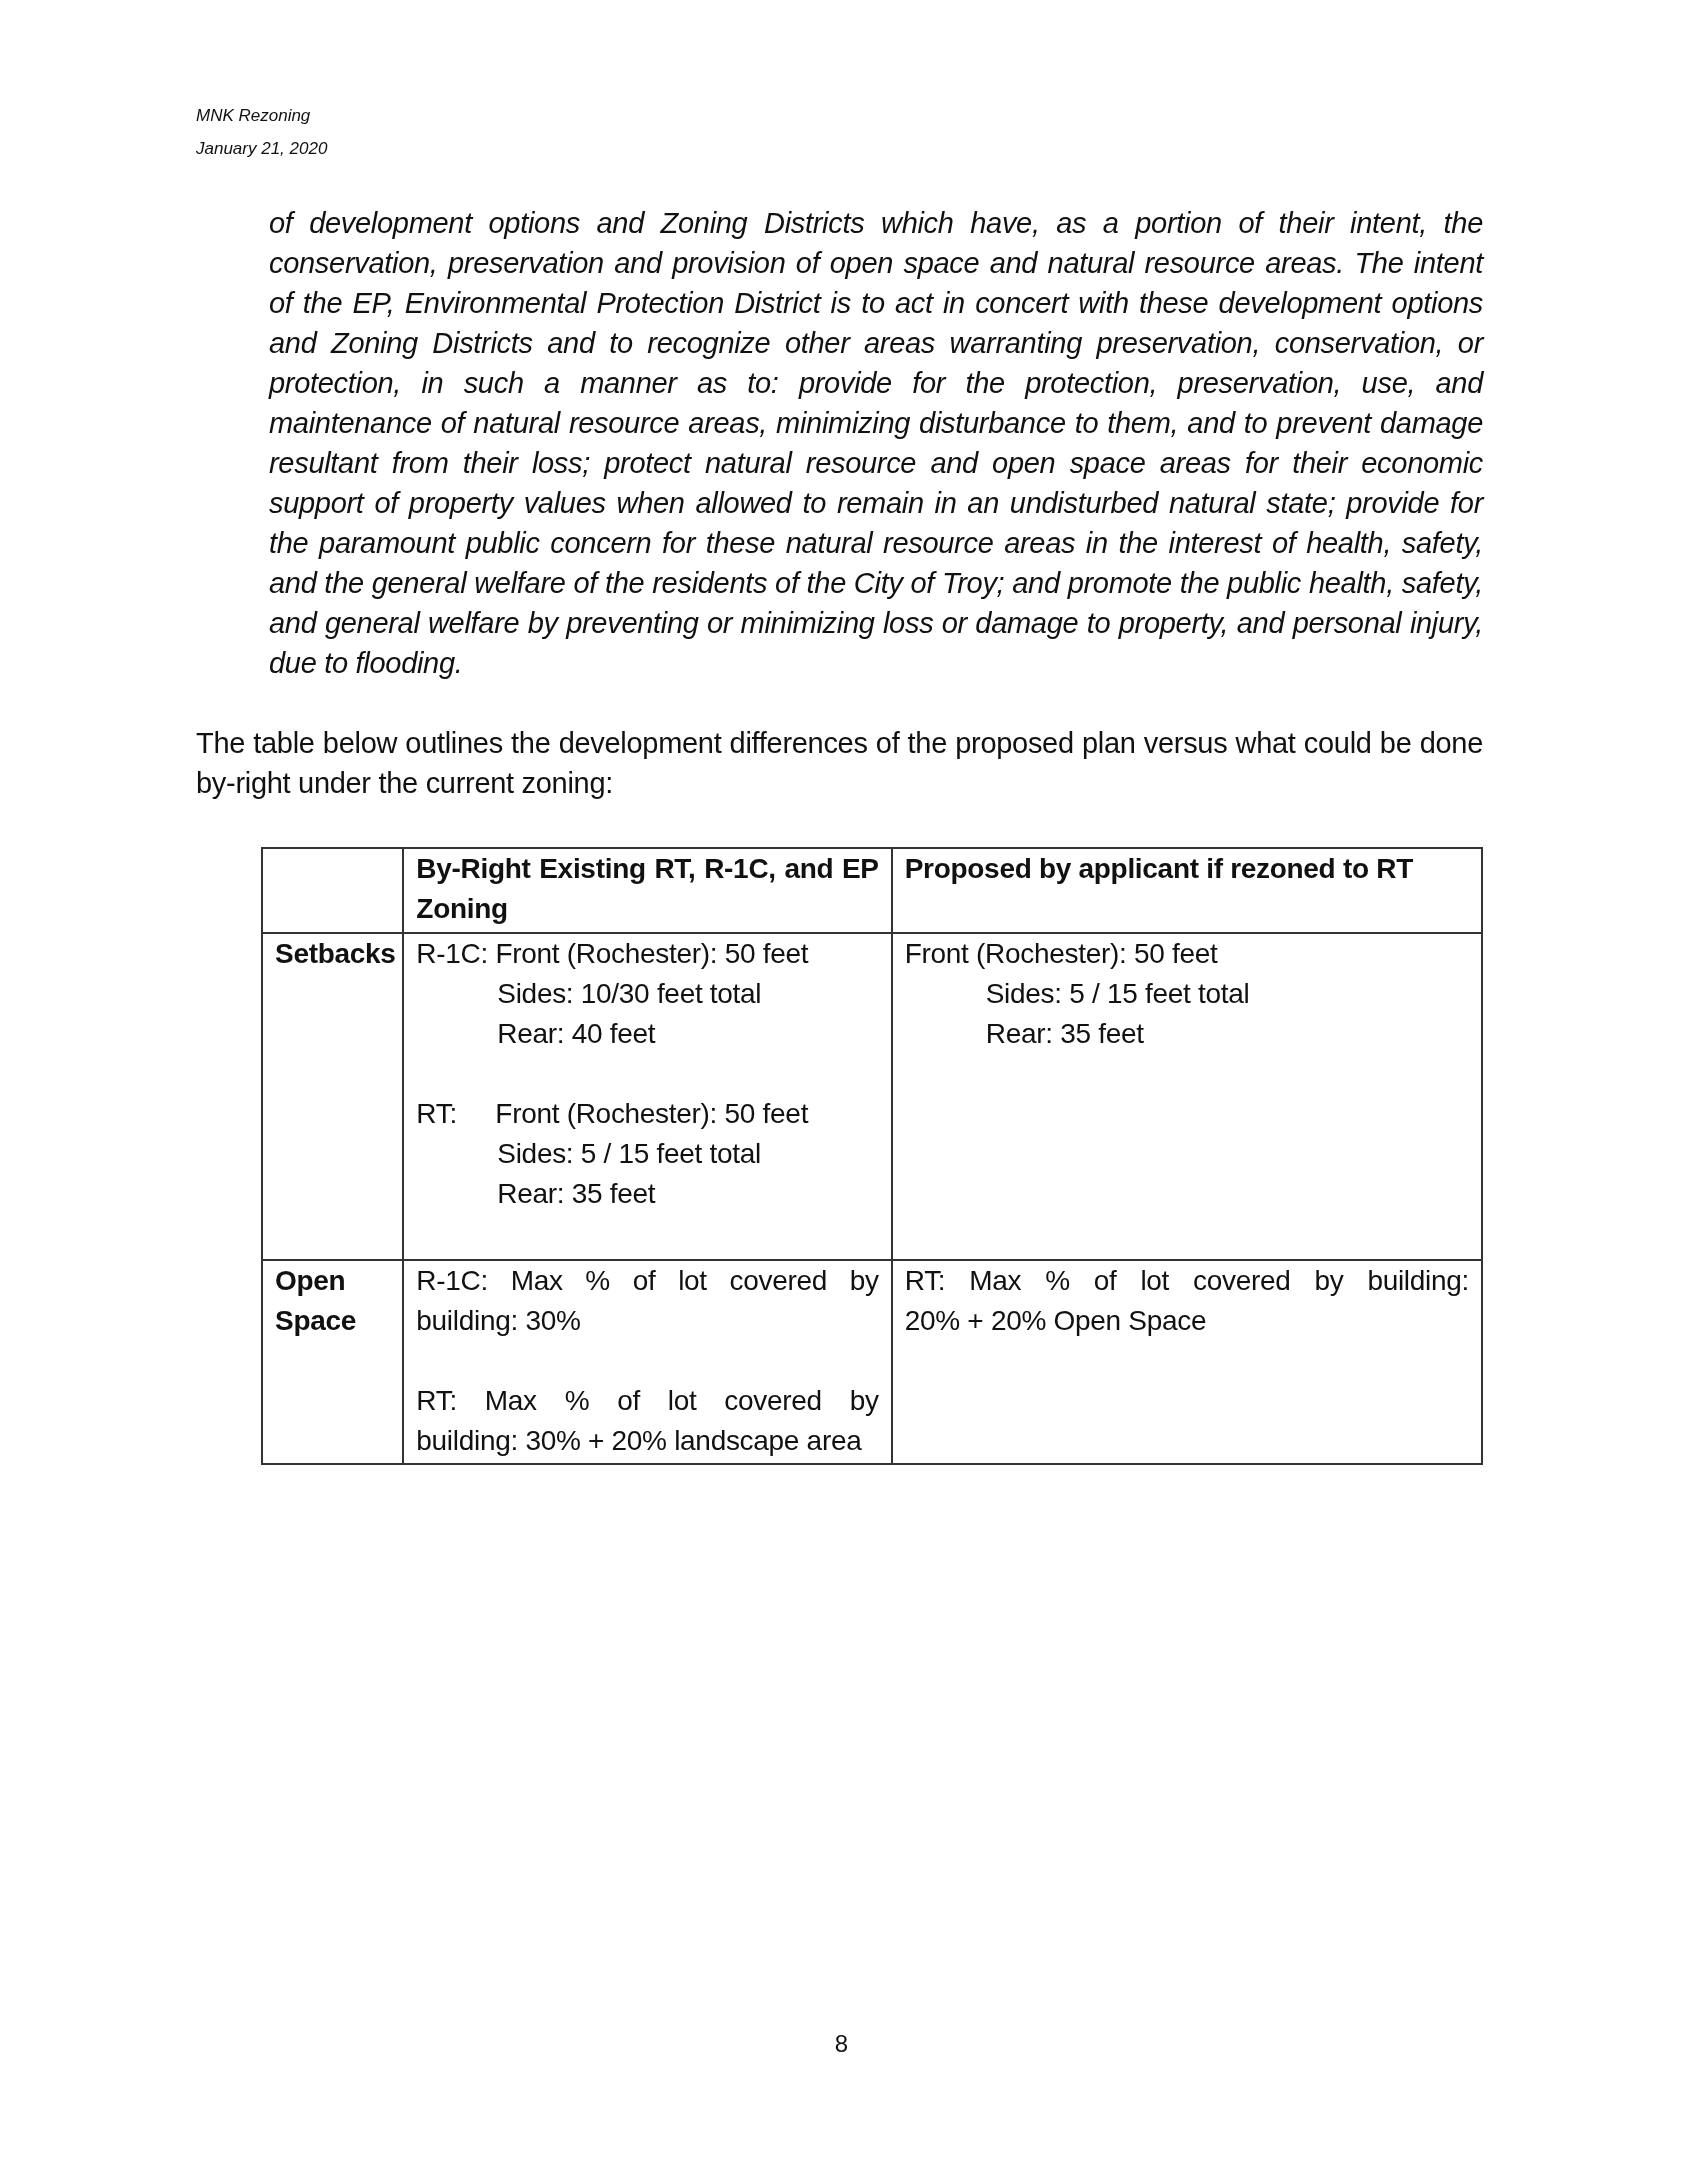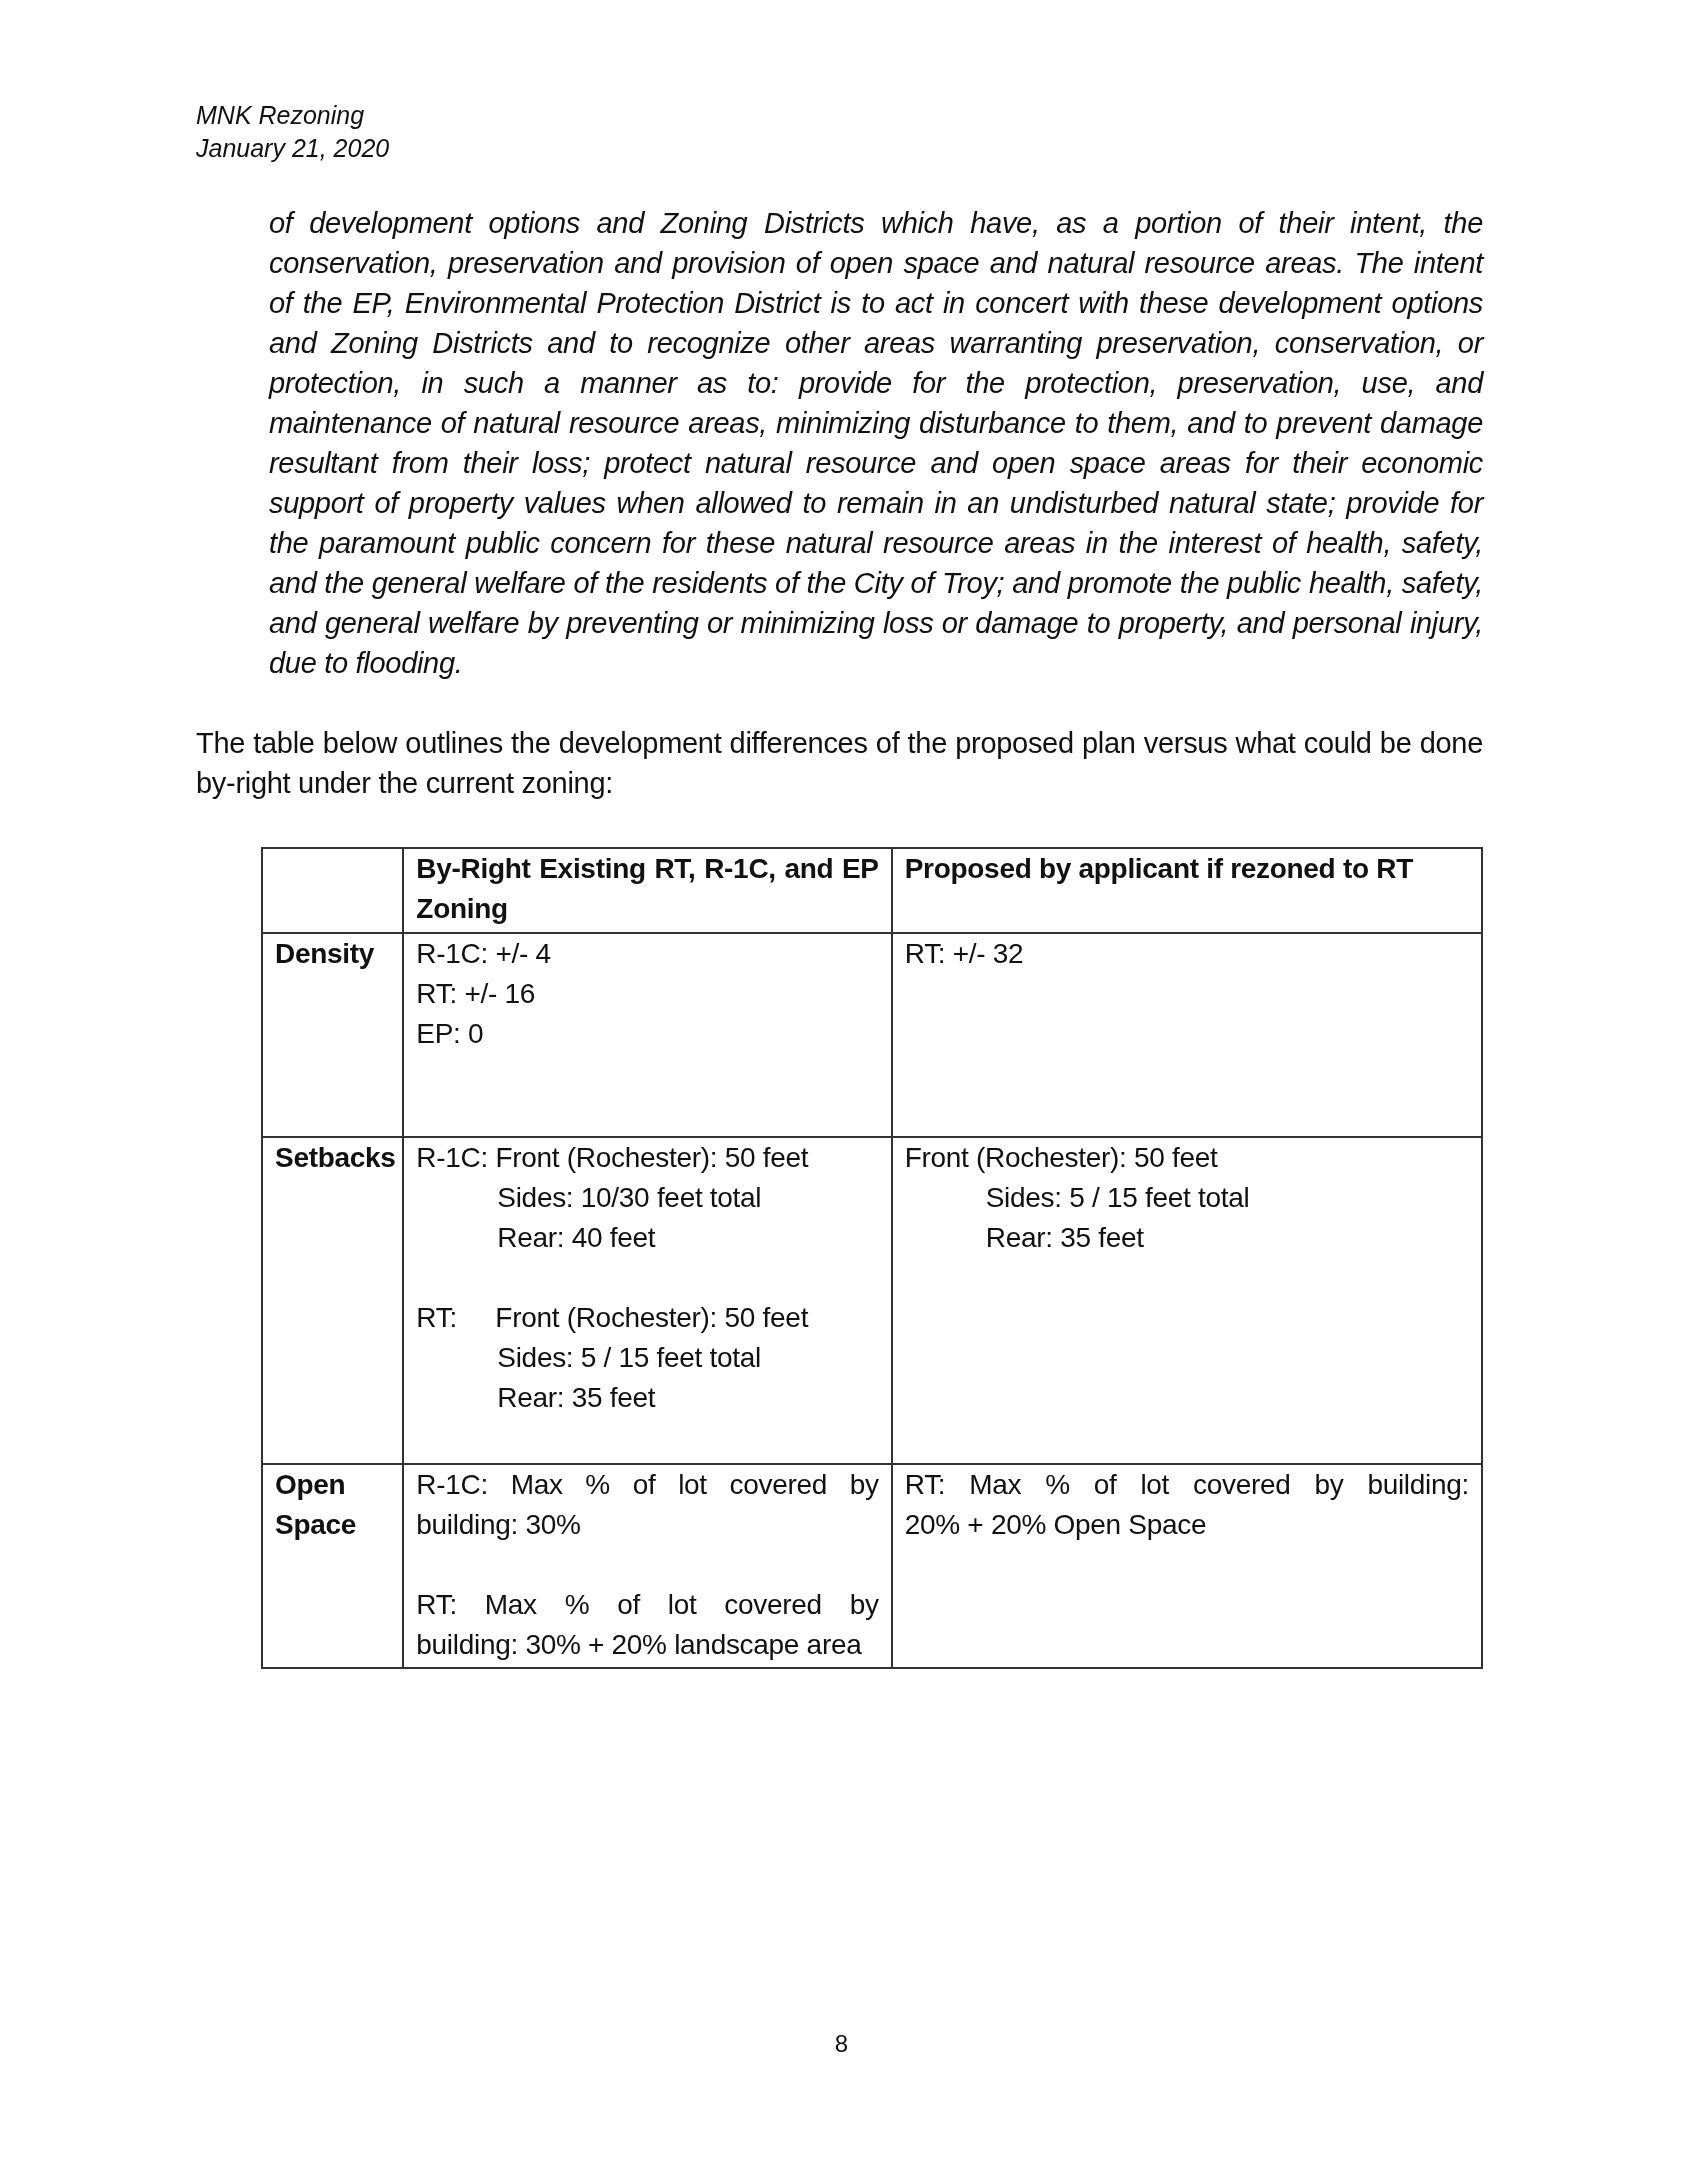--- a/index.html
+++ b/index.html
@@ -2,21 +2,21 @@
 <html><head>
 <meta charset="utf-8">
 <style>
   html, body { margin: 0; padding: 0; background: #ffffff; }
   body {
     width: 1683px; height: 2178px; position: relative; overflow: hidden;
     font-family: "Liberation Sans", sans-serif; color: #111;
   }
   .header {
     position: absolute; left: 196px; top: 99px;
-    font-style: italic; font-size: 25px; line-height: 33px;
+    font-style: italic; font-size: 17px; line-height: 33px;
   }
   .quote {
     position: absolute; left: 269px; top: 203px; width: 1214px;
     font-style: italic; font-size: 29px; line-height: 40px;
     text-align: justify; letter-spacing: -0.3px;
   }
   .intro {
     position: absolute; left: 196px; top: 723px; width: 1287px;
     font-size: 29px; line-height: 40px; text-align: justify; letter-spacing: -0.3px;
   }
@@ -69,31 +69,20 @@
   </colgroup>
   <tbody>
       <tr class="r-header">
     <th></th>
     <th>
       <span class="just">By-Right Existing RT, R-1C, and EP Zoning</span>
     </th>
     <th>Proposed by applicant if rezoned to RT</th>
   </tr>
 
-  <tr class="r-density">
-    <td class="rowlabel">Density</td>
-    <td>
-      <span class="line">R-1C: +/- 4</span>
-      <span class="line">RT: +/- 16</span>
-      <span class="line">EP: 0</span>
-    </td>
-    <td>
-      <span class="line">RT: +/- 32</span>
-    </td>
-  </tr>
 
 
   <tr class="r-setbacks">
     <td class="rowlabel">Setbacks</td>
     <td>
       <span class="line">R-1C: Front (Rochester): 50 feet</span>
       <span class="line indent">Sides: 10/30 feet total</span>
       <span class="line indent">Rear: 40 feet</span>
       <span class="line blank"></span>
       <span class="line"><span class="rtprefix">RT:</span><span>Front (Rochester): 50 feet</span></span>

